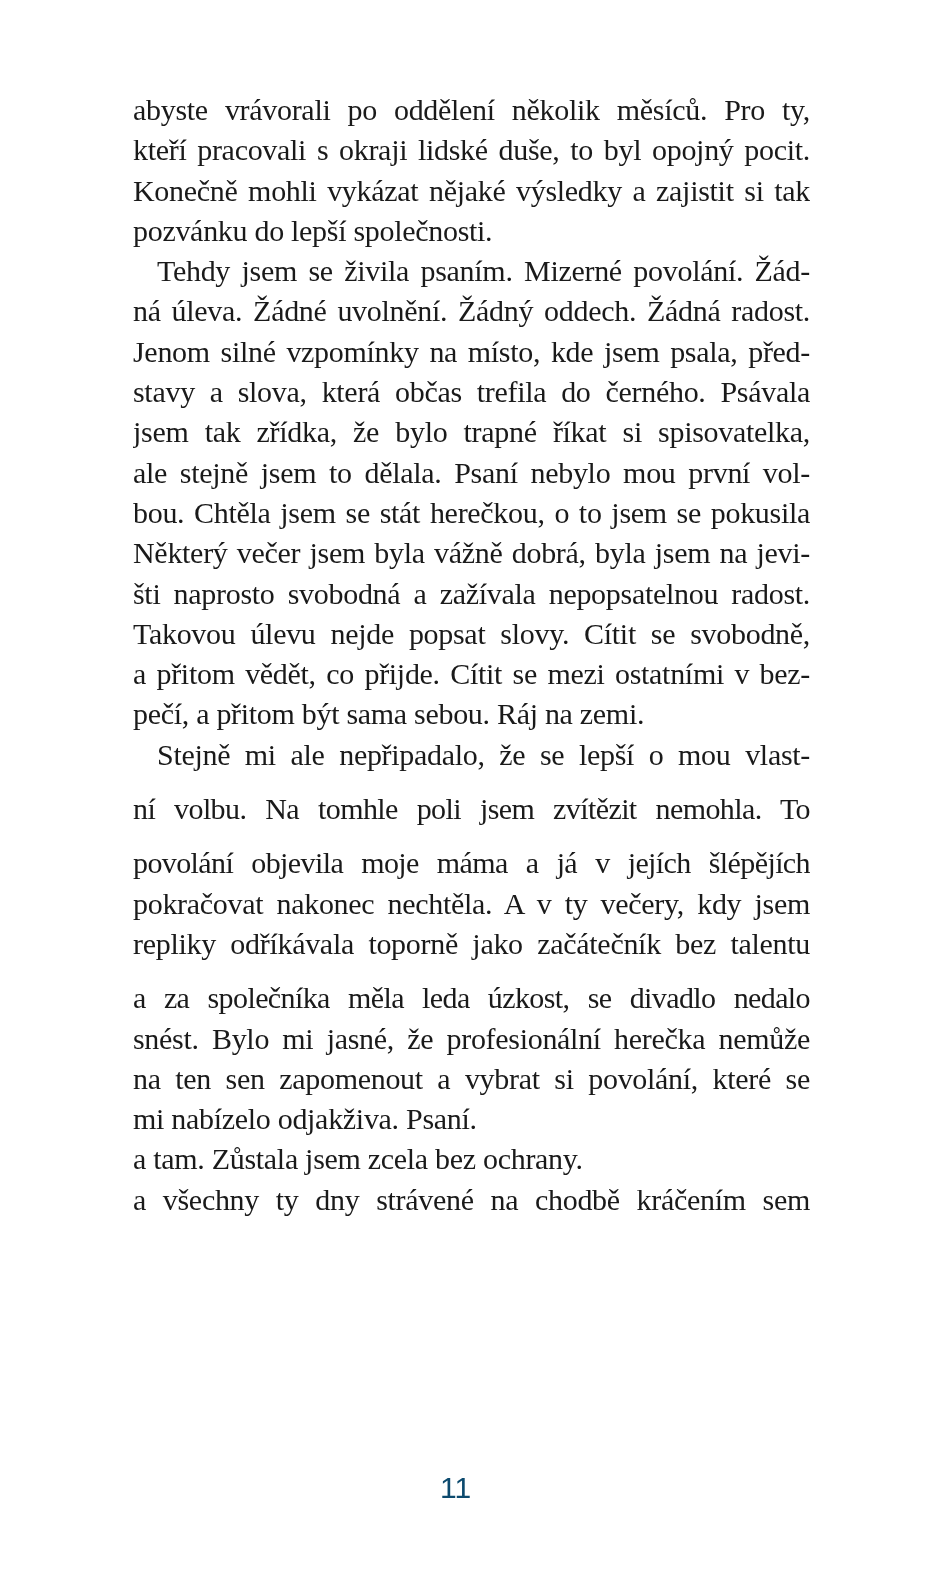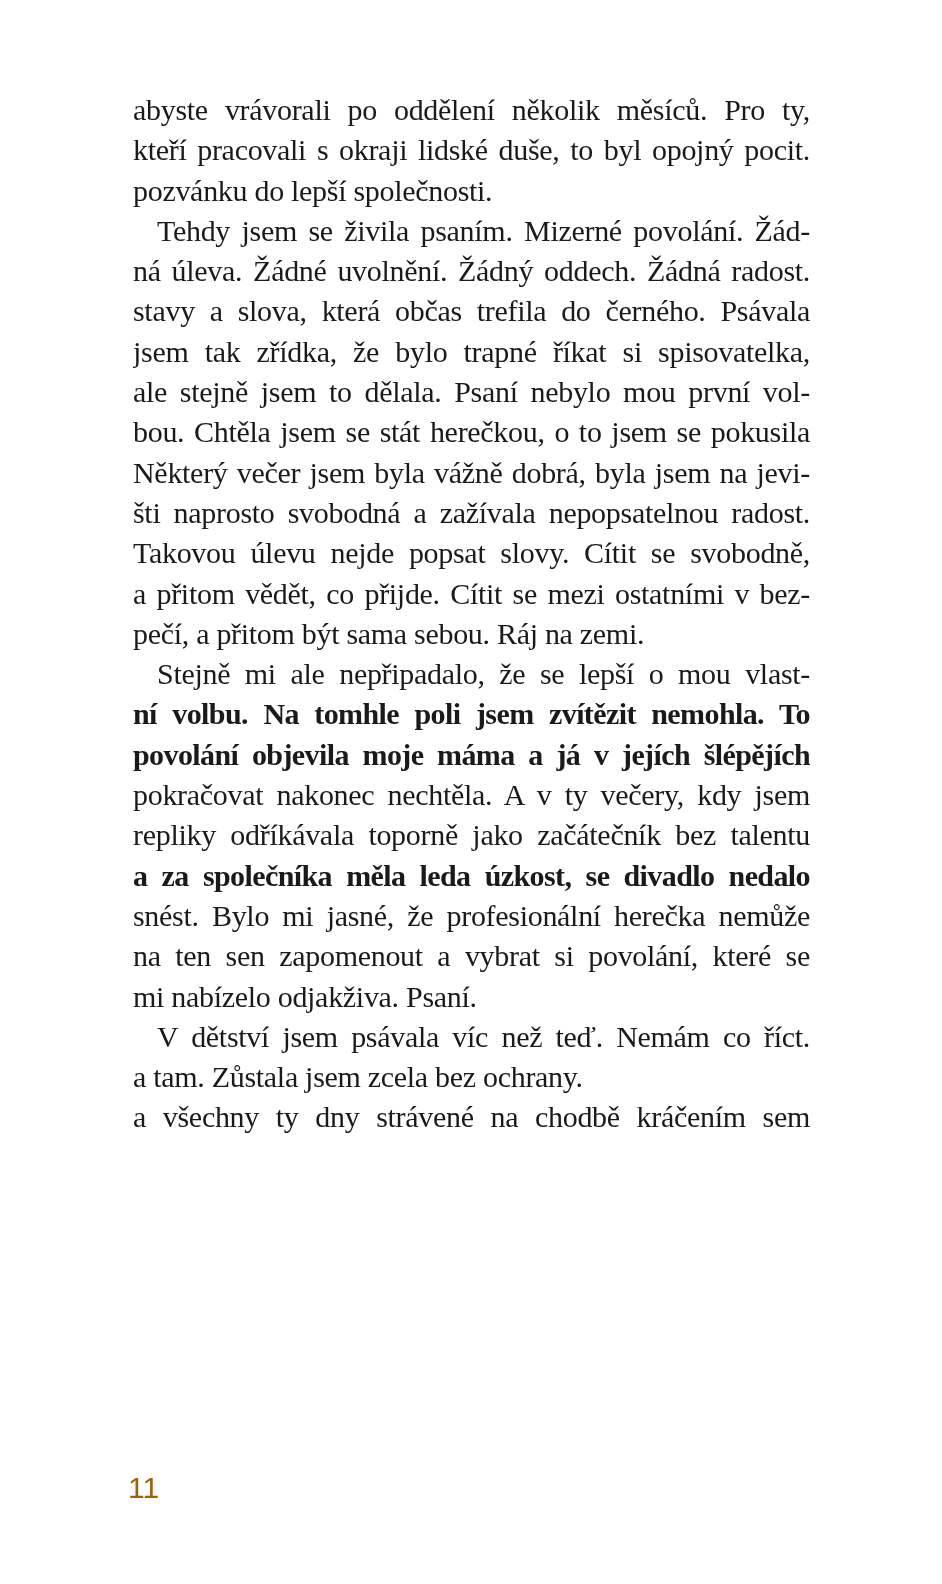--- a/index.html
+++ b/index.html
@@ -36,61 +36,63 @@
     text-align: justify;
     text-align-last: justify;
   }
   .line.para-end {
     text-align-last: left;
   }
   .line.indent {
     text-indent: 24px;
   }
   .line.heavy {
-    font-weight: bold;
+    font-weight: normal;
     letter-spacing: -0.6px;
+    margin-top: 14px;
   }
   .page-number {
     position: absolute;
-    left: 128px;
+    left: 117px;
     top: 1472px;
     width: 677px;
-    text-align: left;
+    text-align: center;
     font-family: "Liberation Sans", sans-serif;
     font-size: 30px;
     line-height: 32px;
-    color: #a16207;
+    color: #0c4a6e;
   }
 </style>
 </head>
 <body>
 
 <div class="page">
   <div class="textblock" id="textblock">
       <div class="line">abyste vrávorali po oddělení několik měsíců. Pro ty,</div>
       <div class="line">kteří pracovali s okraji lidské duše, to byl opojný pocit.</div>
+      <div class="line">Konečně mohli vykázat nějaké výsledky a zajistit si tak</div>
       <div class="line para-end">pozvánku do lepší společnosti.</div>
       <div class="line indent">Tehdy jsem se živila psaním. Mizerné povolání. Žád-</div>
       <div class="line">ná úleva. Žádné uvolnění. Žádný oddech. Žádná radost.</div>
+      <div class="line">Jenom silné vzpomínky na místo, kde jsem psala, před-</div>
       <div class="line">stavy a slova, která občas trefila do černého. Psávala</div>
       <div class="line">jsem tak zřídka, že bylo trapné říkat si spisovatelka,</div>
       <div class="line">ale stejně jsem to dělala. Psaní nebylo mou první vol-</div>
       <div class="line">bou. Chtěla jsem se stát herečkou, o to jsem se pokusila</div>
       <div class="line">Některý večer jsem byla vážně dobrá, byla jsem na jevi-</div>
       <div class="line">šti naprosto svobodná a zažívala nepopsatelnou radost.</div>
       <div class="line">Takovou úlevu nejde popsat slovy. Cítit se svobodně,</div>
       <div class="line">a přitom vědět, co přijde. Cítit se mezi ostatními v bez-</div>
       <div class="line para-end">pečí, a přitom být sama sebou. Ráj na zemi.</div>
       <div class="line indent">Stejně mi ale nepřipadalo, že se lepší o mou vlast-</div>
       <div class="line heavy">ní volbu. Na tomhle poli jsem zvítězit nemohla. To</div>
       <div class="line heavy">povolání objevila moje máma a já v jejích šlépějích</div>
       <div class="line">pokračovat nakonec nechtěla. A v ty večery, kdy jsem</div>
       <div class="line">repliky odříkávala toporně jako začátečník bez talentu</div>
       <div class="line heavy">a za společníka měla leda úzkost, se divadlo nedalo</div>
       <div class="line">snést. Bylo mi jasné, že profesionální herečka nemůže</div>
       <div class="line">na ten sen zapomenout a vybrat si povolání, které se</div>
       <div class="line para-end">mi nabízelo odjakživa. Psaní.</div>
-      <div class="line indent">V dětství jsem psávala víc než teď. Nemám co říct.</div>
       <div class="line para-end">a tam. Zůstala jsem zcela bez ochrany.</div>
       <div class="line">a všechny ty dny strávené na chodbě kráčením sem</div>
     </div>
   <div class="page-number">11</div>
 </div>
 
 </body></html>

